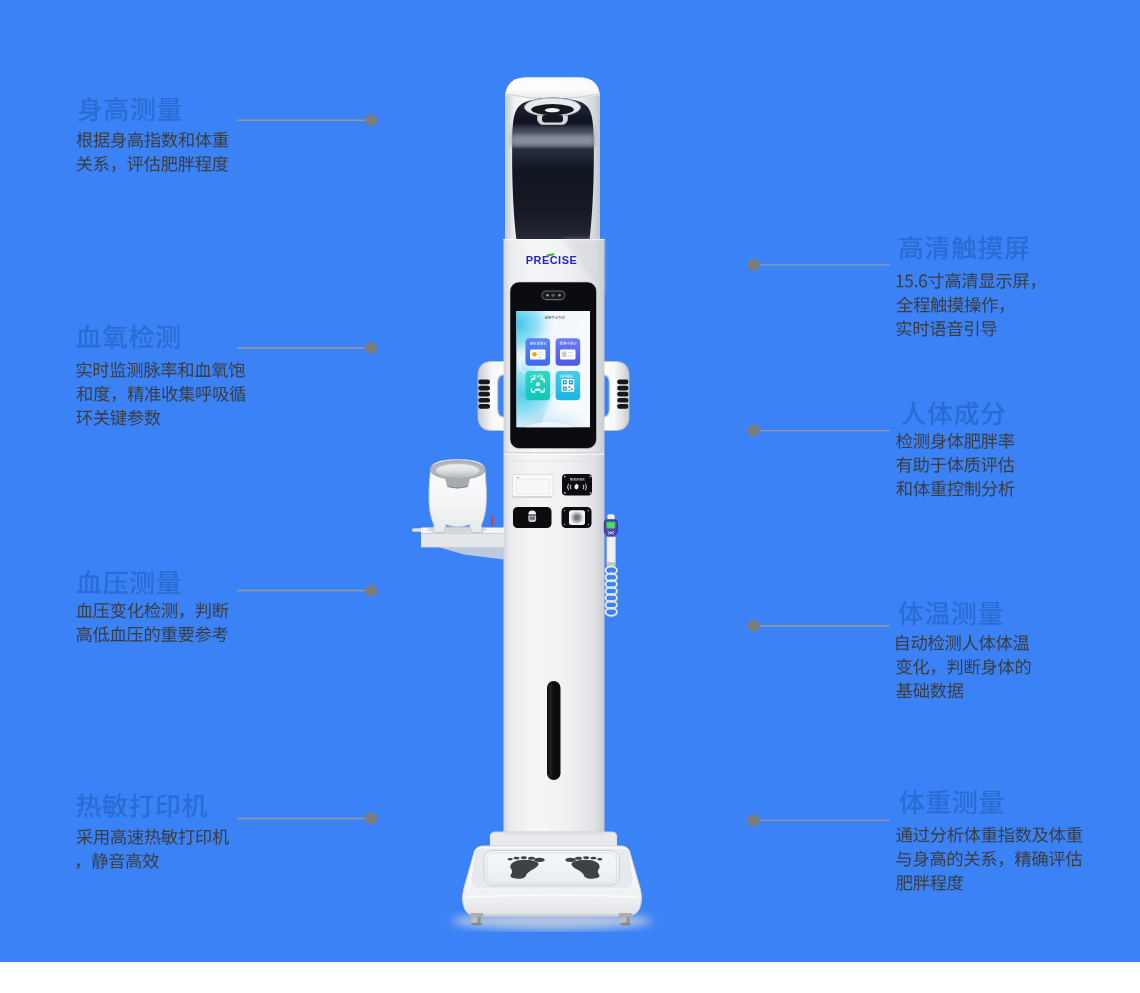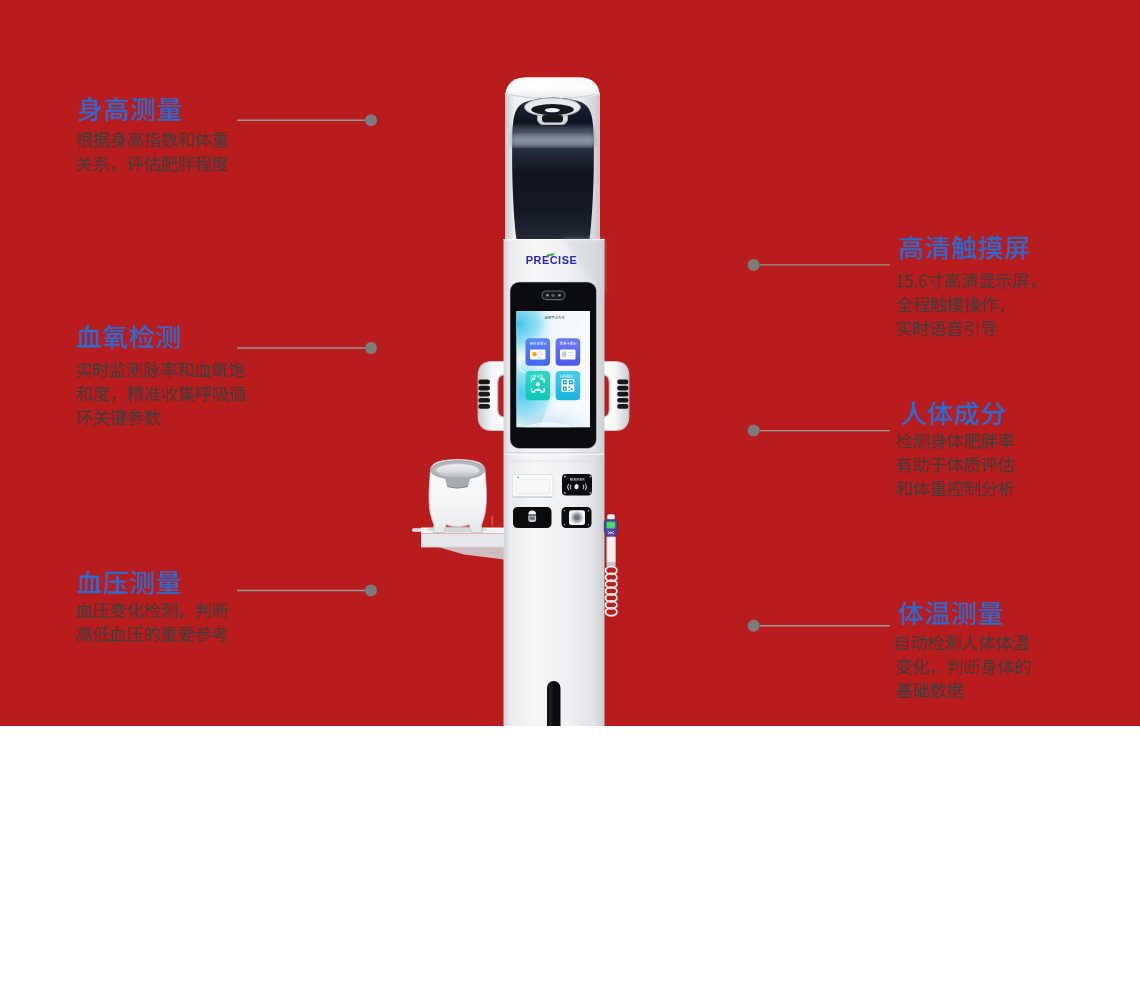--- a/index.html
+++ b/index.html
@@ -1,15 +1,15 @@
 <!DOCTYPE html>
 <html><head><meta charset="utf-8"><title>page</title>
 <style>
 html,body{margin:0;padding:0;background:#ffffff;}
-#page{position:relative;width:1140px;height:726px;overflow:hidden;background:#b91c1c;}
+#page{position:relative;width:1140px;height:962px;overflow:hidden;background:#3b82f6;}
 svg{position:absolute;top:0;left:0;}
 </style></head>
 <body>
 <div id="page">
 <svg width="1140" height="993" viewBox="0 0 1140 993">
 <defs>
 <linearGradient id="headS" x1="0" y1="0" x2="1" y2="0">
  <stop offset="0" stop-color="#c6c9cd"></stop>
           <stop offset="0.1" stop-color="#eff0f2"></stop>
  <stop offset="0.35" stop-color="#ffffff"></stop>

